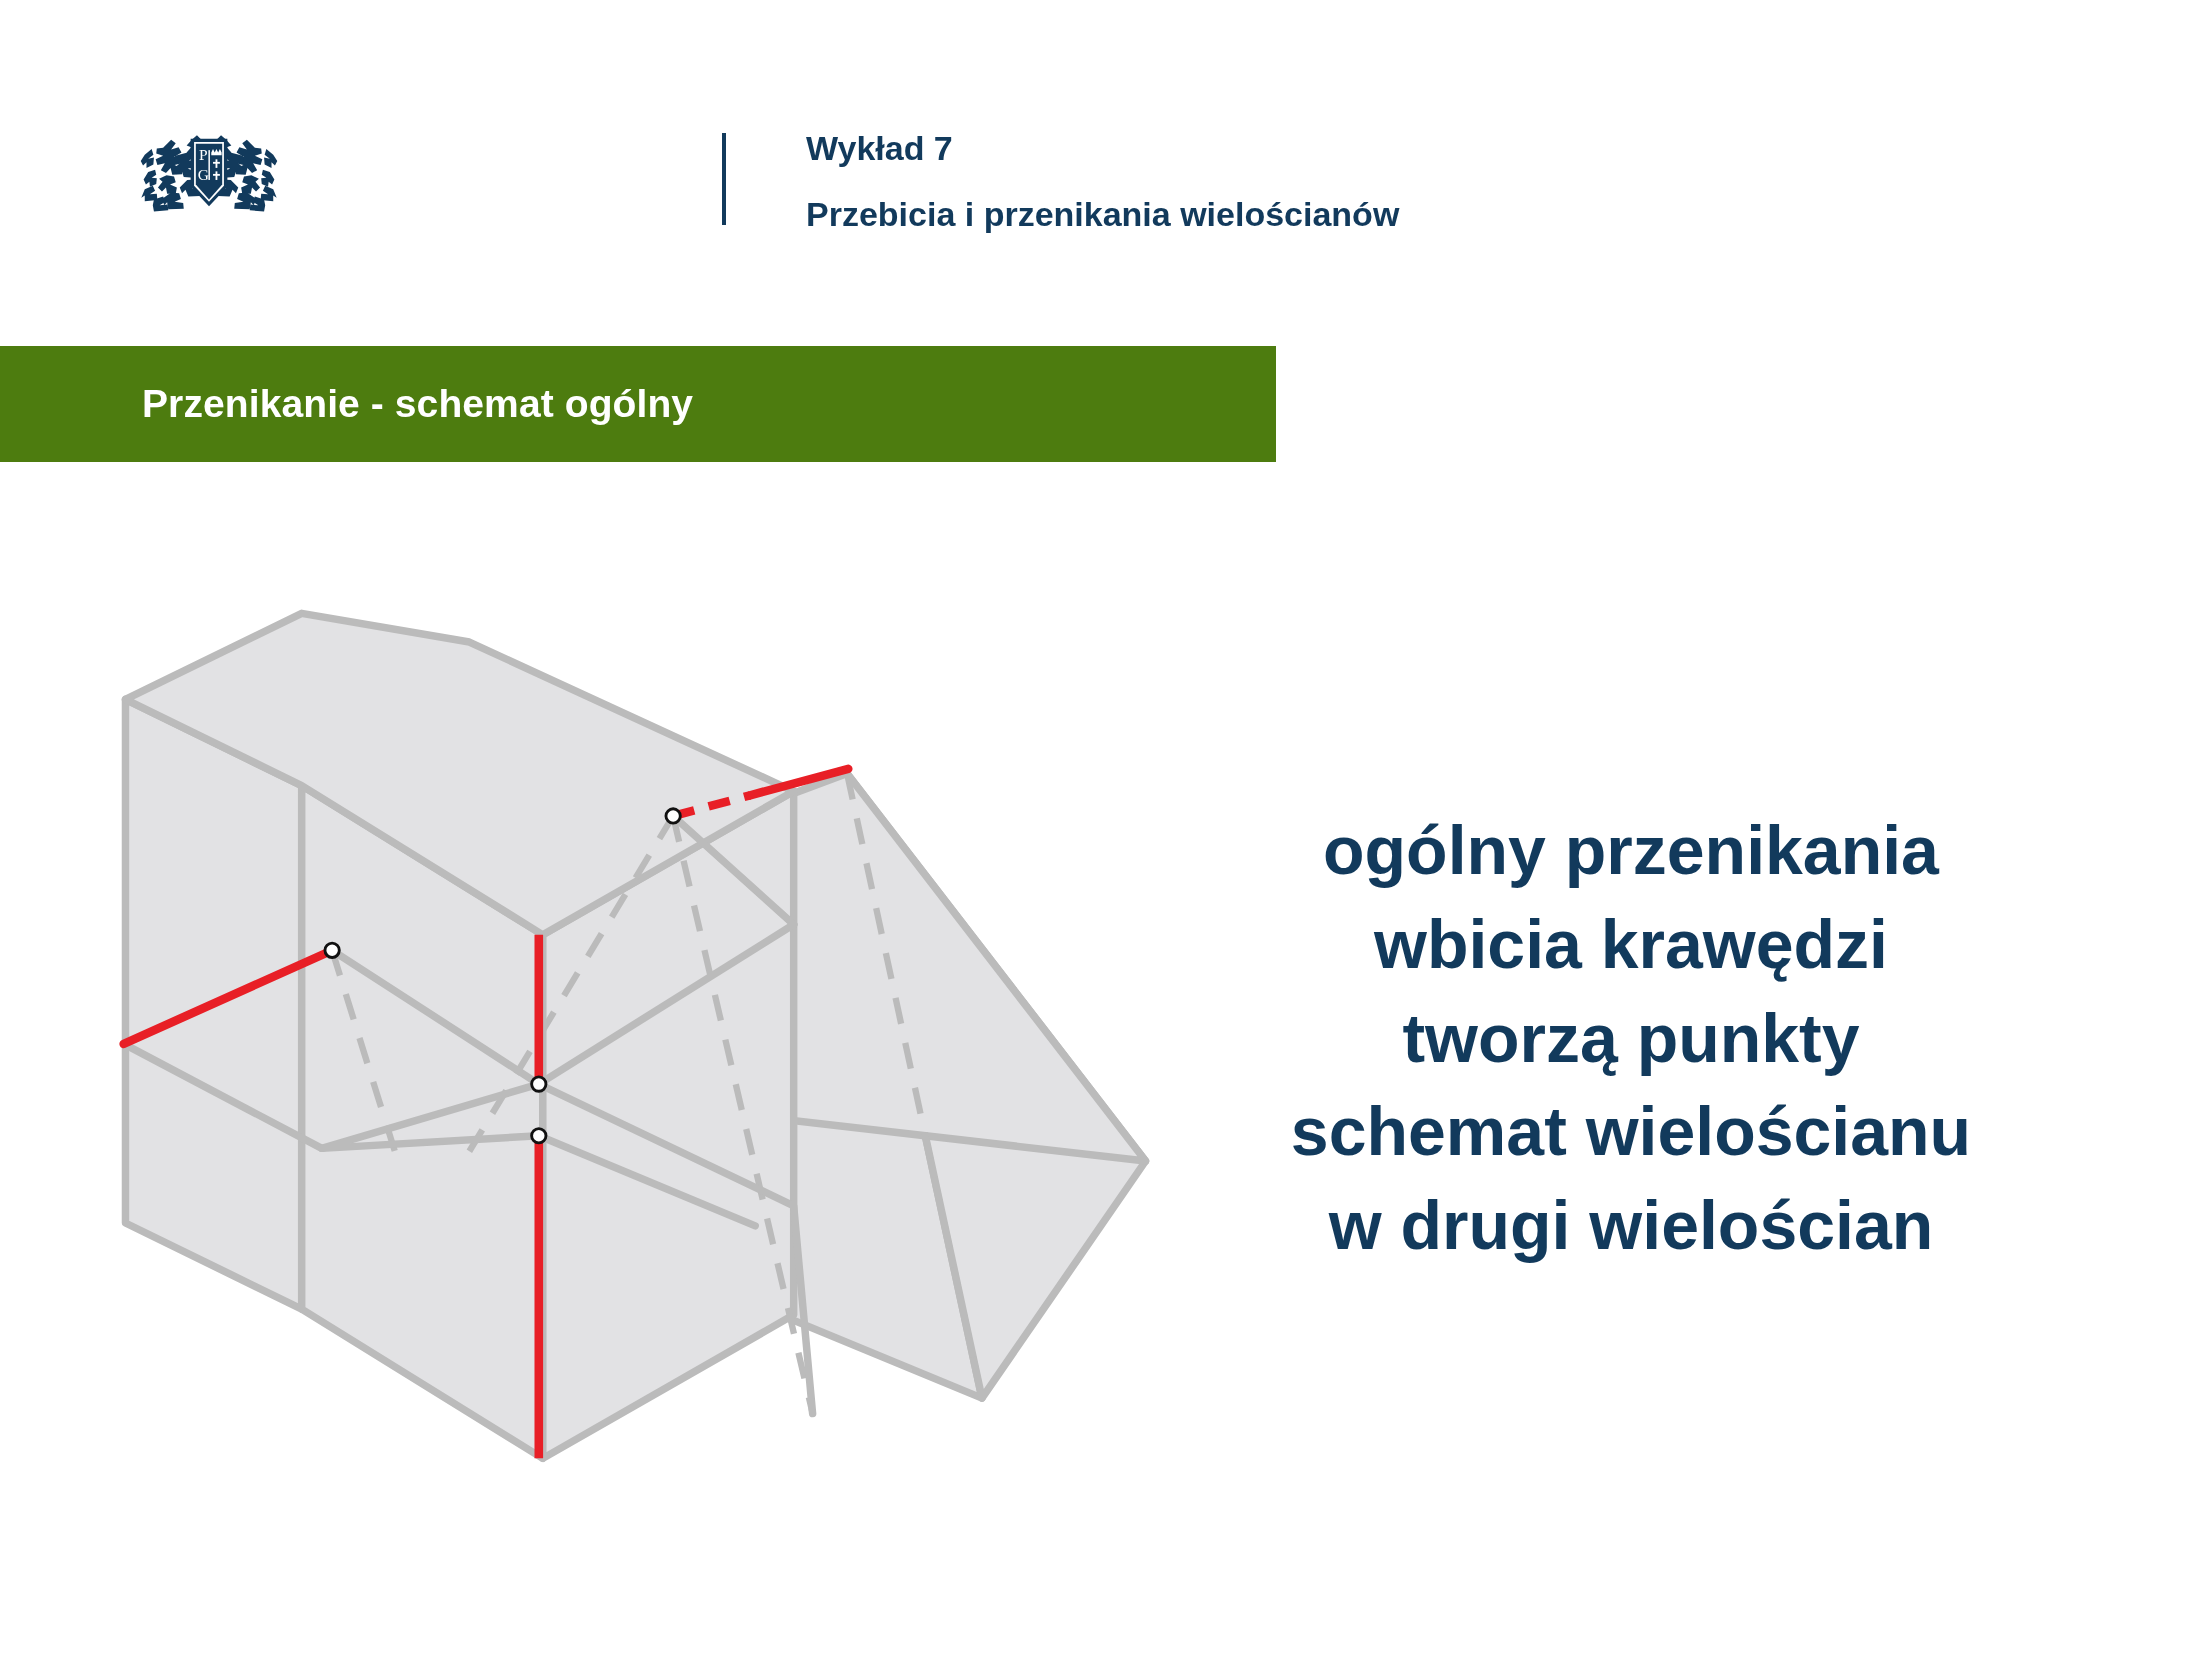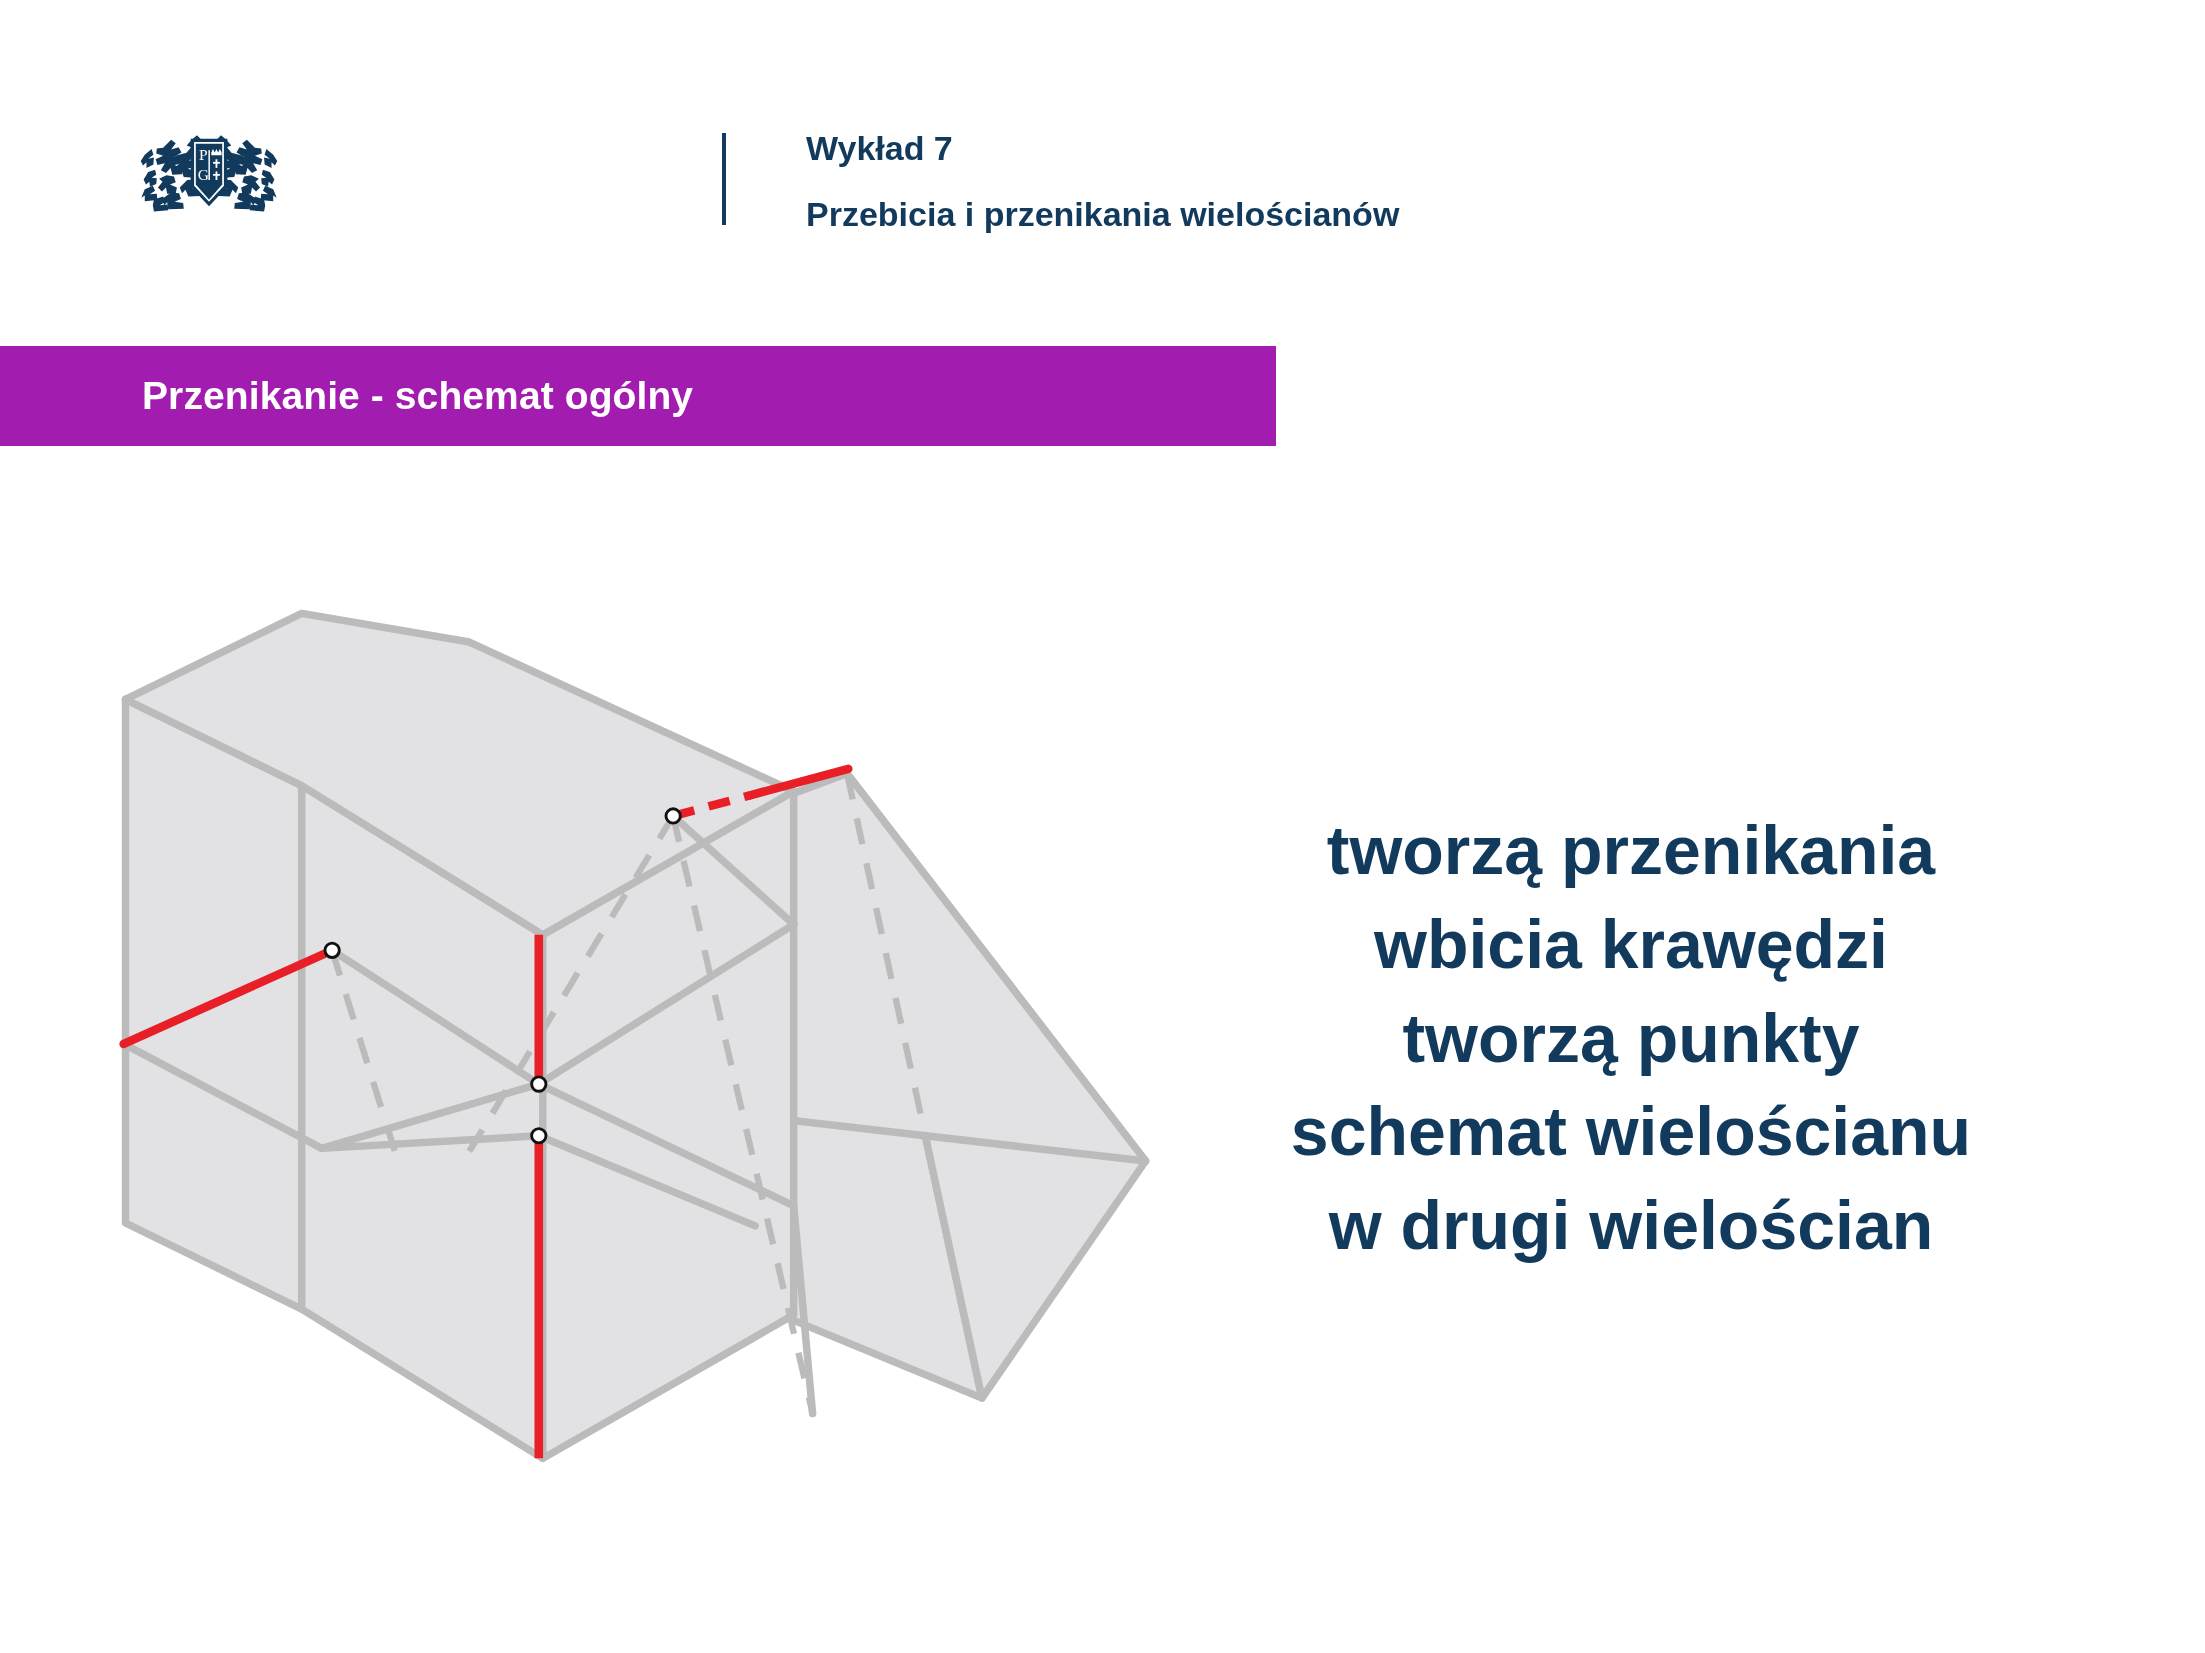--- a/index.html
+++ b/index.html
@@ -69,22 +69,22 @@
     white-space: nowrap;
     text-align: center;
   }
 
   
   #title-banner {
     position: absolute;
     left: 0;
     top: 346px;
     width: 1276px;
-    height: 100px;
-    background: #a21caf;
+    height: 116px;
+    background: #4d7c0f;
     display: flex;
     align-items: center;
   }
   #banner-title {
     margin-left: 142px;
     color: #ffffff;
     font-weight: bold;
     font-size: 39px;
     white-space: nowrap;
     letter-spacing: 0.1px;
@@ -259,19 +259,19 @@
     <g>
       <circle cx="1052" cy="371" r="12.5" fill="#ffffff" stroke="#111111" stroke-width="5"></circle>
       <circle cx="458" cy="605" r="12.5" fill="#ffffff" stroke="#111111" stroke-width="5"></circle>
       <circle cx="818" cy="838" r="12.5" fill="#ffffff" stroke="#111111" stroke-width="5"></circle>
       <circle cx="818" cy="928" r="12.5" fill="#ffffff" stroke="#111111" stroke-width="5"></circle>
     </g>
   </svg>
 </div>
 
 <div id="caption-block">
-  <span class="caption-line">tworzą przenikania</span>
+  <span class="caption-line">ogólny przenikania</span>
   <span class="caption-line">wbicia krawędzi</span>
   <span class="caption-line">tworzą punkty</span>
   <span class="caption-line">schemat wielościanu</span>
   <span class="caption-line">w drugi wielościan</span>
 </div>
 
 
 </body></html>

